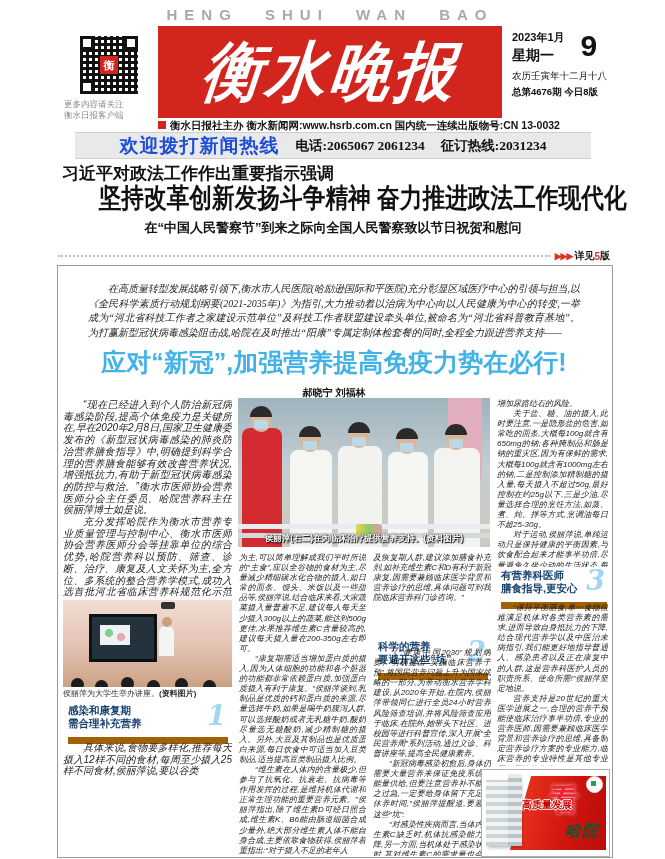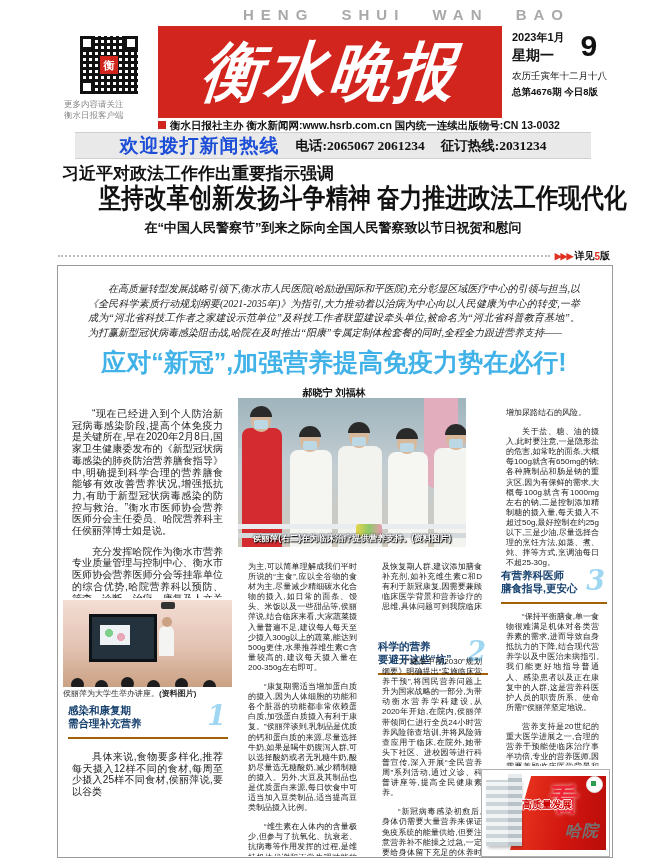--- a/index.html
+++ b/index.html
@@ -1,21 +1,21 @@
 <!DOCTYPE html>
 <html><head>
 <meta charset="utf-8">
 <style>
   html,body{margin:0;padding:0;background:#f2f2f2;}
   .page{position:relative;width:665px;height:859px;background:#fff;overflow:hidden;
         font-family:"Liberation Sans",sans-serif;color:#111;margin:0 auto;}
   .abs{position:absolute;}
 
   
-  .pinyin{top:6px;left:90px;width:480px;text-align:right;color:#a9a9a9;
+  .pinyin{top:6px;left:90px;width:480px;text-align:center;color:#a9a9a9;
           font-size:15px;font-weight:bold;letter-spacing:7px;word-spacing:16px;}
   .qr{left:80px;top:36px;width:58px;height:58px;background:
       repeating-linear-gradient(0deg,#111 0 3px,transparent 3px 6px),
       repeating-linear-gradient(90deg,#111 0 3px,#fff 3px 6px);outline:2px solid #fff;}
   .qr .finder{position:absolute;width:14px;height:14px;background:#fff;border:3px solid #111;box-sizing:border-box;}
   .qr .f1{left:0;top:0}.qr .f2{right:0;top:0}.qr .f3{left:0;bottom:0}
   .qr .center{position:absolute;left:20px;top:20px;width:18px;height:18px;background:#d2251e;
       color:#fff;font-size:11px;line-height:18px;text-align:center;font-weight:bold;}
   .qr-cap{left:64px;top:99px;width:90px;text-align:left;font-size:8.5px;color:#8a8a8a;line-height:11px;}
   .logo-box{left:158px;top:26px;width:344px;height:92px;background:#d2251e;display:flex;
@@ -52,42 +52,42 @@
   
   .artbox{left:57px;top:265px;width:554px;height:591px;border:1px solid #9a9a9a;}
   .intro{left:88px;top:282px;width:492px;font-family:"Liberation Serif",serif;font-style:italic;
          font-size:10px;line-height:14.5px;text-align:justify;color:#222;text-indent:2em;}
   .atitle{left:60px;top:346px;width:548px;text-align:center;font-size:25px;font-weight:900;
           color:#41b2e8;white-space:nowrap;}
   .byline{left:60px;top:386px;width:548px;text-align:center;font-size:10px;font-weight:bold;}
 
   
   .coltext{overflow:hidden;}
-  .coltext p{margin:9px;font-size:8px;line-height:10.1px;text-align:justify;color:#1a1a1a;text-indent:2em;}
+  .coltext p{margin:0;font-size:8px;line-height:10.1px;text-align:justify;color:#1a1a1a;text-indent:2em;font-style:italic;}
   .col-big p{font-size:10px;line-height:11.7px;}
   .coltext p.cont{text-indent:0;}
   .c1a{left:63px;top:399px;width:169px;height:199px;}
   .c1b{left:63px;top:742px;width:169px;height:114px;}
   .c2a{left:239px;top:553px;width:127px;height:303px;}
   .c3a{left:373px;top:553px;width:118px;height:57px;}
   .c3b{left:373px;top:648px;width:118px;height:208px;}
   .c4a{left:497px;top:399px;width:111px;height:168px;}
   .c4b{left:497px;top:603px;width:111px;height:163px;}
 
   
-  .sec{border-bottom:2px solid #a16207;padding-bottom:3px;}
+  .sec{border-bottom:7px solid #a16207;padding-bottom:3px;}
   .sec .t{font-size:10.5px;font-weight:bold;color:#16406e;line-height:13px;}
   .sec .num{position:absolute;right:2px;top:-4px;font-family:"DejaVu Serif",serif;font-style:italic;
             font-size:27px;color:#9fd6f2;font-weight:bold;}
   .sec1{left:68px;top:704px;width:160px;height:30px;}
   .sec2{left:378px;top:613px;width:110px;height:30px;margin-top:27px;}
   .sec3{left:501px;top:569px;width:106px;height:30px;}
 
   
-  .photo-main{left:238px;top:398px;width:228px;height:149px;overflow:hidden;
+  .photo-main{left:238px;top:398px;width:252px;height:149px;overflow:hidden;
       background:linear-gradient(180deg,#9fb4bd 0%,#c2cdd2 45%,#cfc9bd 100%);}
   .photo-main .curtain{position:absolute;right:8px;top:0;width:34px;height:90px;background:#e2aebe;border-radius:0 0 12px 12px;}
   .person{position:absolute;border-radius:8px 8px 0 0;}
   .head{position:absolute;width:20px;height:22px;background:#d8b89a;border-radius:50%;}
   .hair{position:absolute;width:22px;height:11px;background:#2a2a2a;border-radius:11px 11px 0 0;}
   .mask{position:absolute;width:14px;height:9px;background:#bcd8e4;border-radius:2px;}
   .bedrail{position:absolute;left:0;right:0;height:5px;background:#e9ecee;box-shadow:0 9px 0 #d4d9dc;}
   .pkg{position:absolute;width:26px;height:13px;background:linear-gradient(90deg,#e8d44a,#8fc96a,#e89ab0);border-radius:3px;}
   .ph-cap{position:absolute;left:4px;right:4px;bottom:2px;text-align:center;color:#fff;
           font-size:8.5px;font-weight:bold;text-shadow:0 0 2px #000,1px 1px 1px #000;white-space:nowrap;}
@@ -111,21 +111,21 @@
       background:linear-gradient(100deg,#ef3b22 0%,#d0150f 60%,#b90d0a 100%);
       clip-path:polygon(22% 0,100% 0,100% 100%,0 100%);}
   .ad .building{position:absolute;left:4px;top:10px;width:34px;height:66px;background:
       repeating-linear-gradient(0deg,#cdd4d8 0 4px,#f2f5f6 4px 8px);box-shadow:2px 2px 3px rgba(0,0,0,.25);}
   .ad .building:after{content:"";position:absolute;left:22px;top:-6px;width:14px;height:72px;background:
       repeating-linear-gradient(0deg,#b9c2c7 0 4px,#e8ecee 4px 8px);}
   .ad .slogan{position:absolute;left:40px;top:28px;font-size:10px;font-weight:900;color:#c00;
       text-shadow:-1px 0 #fff,1px 0 #fff,0 -1px #fff,0 1px #fff;white-space:nowrap;}
   .ad .big{position:absolute;right:30px;top:10px;font-size:30px;font-weight:bold;color:#e23;
       font-family:"DejaVu Serif",serif;text-shadow:0 0 4px rgba(255,255,255,.8);}
-  .ad .name{position:absolute;right:10px;bottom:14px;font-size:16px;font-weight:900;color:#737373;
+  .ad .name{position:absolute;right:10px;bottom:14px;font-size:16px;font-weight:900;color:#14532d;
       font-style:italic;letter-spacing:1px;margin-left:44px;}
   .ad .logo{position:absolute;right:6px;top:6px;width:15px;height:15px;border-radius:50%;background:#fff;
       border:1px solid #ddd;}
   .ad .logo:after{content:"";position:absolute;left:3px;top:3px;width:7px;height:7px;border-radius:50%;
       background:radial-gradient(circle,#2d9e4f 0 60%,#fff 60%);}
 </style>
 </head>
 <body>
 
 <div class="page">

